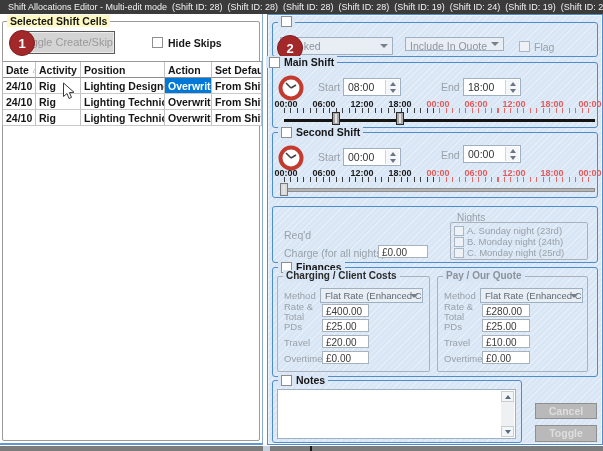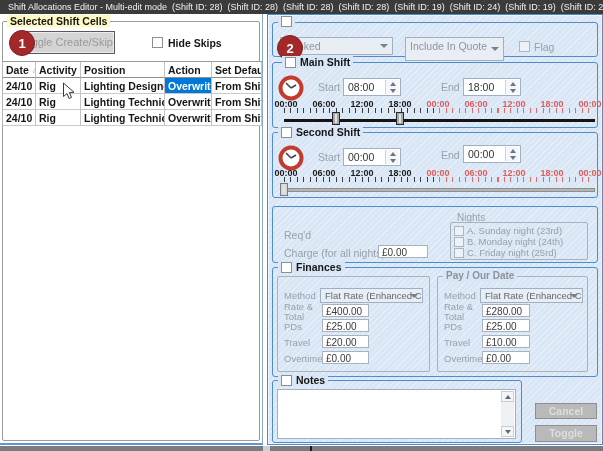--- a/index.html
+++ b/index.html
@@ -146,30 +146,30 @@
 
   <div class="abs" id="right-panel"></div>
 
   <div class="abs gbox" style="left:272px;top:22px;width:326px;height:35px;"></div>
   <div class="abs legend" style="left:278px;top:16px;">
     <span class="cb"></span>
   </div>
   <div class="abs sel" style="left:280px;top:37px;width:113px;height:18px;">
     <span>Booked</span><span class="dd"></span>
   </div>
-  <div class="abs sel" style="left:405px;top:37px;width:99px;height:24px;">
+  <div class="abs sel" style="left:405px;top:37px;width:99px;height:14px;">
     <span>Include In Quote</span><span class="dd"></span>
   </div>
   <span class="abs cb dis" style="left:519px;top:41px;"></span>
   <span class="abs lg" style="left:534px;top:41px;">Flag</span>
 
   <div class="abs badge" style="left:277px;top:35px;">2</div>
 
   <div class="abs gbox" style="left:272px;top:62px;width:326px;height:66px;"></div>
-  <div class="abs legend" style="left:282px;top:56px;">
+  <div class="abs legend" style="left:266px;top:56px;">
     <span class="cb"></span>
     <span>Main Shift</span>
   </div>
   <svg class="abs" style="left:278px;top:75px;" width="26" height="26" viewBox="0 0 26 26">
     <circle cx="13" cy="13" r="10.5" fill="#ffffff" stroke="#c23b2e" stroke-width="4"></circle>
     <line x1="13" y1="13" x2="8" y2="8" stroke="#444" stroke-width="1.6"></line>
     <line x1="13" y1="13" x2="18" y2="10" stroke="#444" stroke-width="1.6"></line>
   </svg>
   <span class="abs lg" style="left:318px;top:81px;">Start</span>
   <div class="abs spin" style="left:343px;top:78px;width:58px;height:18px;">
@@ -247,45 +247,48 @@
   <span class="abs lg" style="left:284px;top:229px;">Req'd</span>
   <span class="abs lg" style="left:284px;top:247px;">Charge (for all nights)</span>
   <div class="abs tb" style="left:378px;top:245px;width:50px;height:13px;">£0.00</div>
   <span class="abs lg" style="left:457px;top:212px;font-size:10px;">Nights</span>
   <div class="abs gbox-gray" style="left:450px;top:222px;width:138px;height:38px;"></div>
   <span class="abs cb dis" style="left:454px;top:226px;width:10px;height:10px;"></span>
   <span class="abs lg" style="left:467px;top:225px;font-size:9.5px;">A. Sunday night (23rd)</span>
   <span class="abs cb dis" style="left:454px;top:237px;width:10px;height:10px;"></span>
   <span class="abs lg" style="left:467px;top:236px;font-size:9.5px;">B. Monday night (24th)</span>
   <span class="abs cb dis" style="left:454px;top:248px;width:10px;height:10px;"></span>
-  <span class="abs lg" style="left:467px;top:247px;font-size:9.5px;">C. Friday night (25rd)</span>
+  <span class="abs lg" style="left:467px;top:247px;font-size:9.5px;">C. Monday night (25rd)</span>
 
   <div class="abs gbox" style="left:272px;top:267px;width:326px;height:110px;"></div>
   <div class="abs legend" style="left:278px;top:261px;">
     <span class="cb"></span>
     <span>Finances</span>
   </div>
 
   <div class="abs gbox-gray" style="left:277px;top:276px;width:153px;height:96px;"></div>
+  <div class="abs legend" style="left:283px;top:270px;font-size:10px;color:#2b2b2b;">
+    <span>Charging / Client Costs</span>
+  </div>
   <span class="abs fin-label" style="left:284px;top:291px;">Method</span>
   <div class="abs sel" style="left:320px;top:288px;width:103px;height:15px;font-size:9.5px;line-height:13px;color:#5f6a74;">
     <span>Flat Rate (Enhanced Cre</span><span class="dd"></span>
   </div>
   <span class="abs fin-label" style="left:284px;top:302px;width:34px;white-space:normal;">Rate &amp; Total</span>
   <div class="abs tb" style="left:322px;top:304px;width:47px;height:13px;">£400.00</div>
   <span class="abs fin-label" style="left:284px;top:322px;">PDs</span>
   <div class="abs tb" style="left:322px;top:319px;width:47px;height:13px;">£25.00</div>
   <span class="abs fin-label" style="left:284px;top:338px;">Travel</span>
   <div class="abs tb" style="left:322px;top:335px;width:47px;height:13px;">£20.00</div>
   <span class="abs fin-label" style="left:284px;top:354px;">Overtime</span>
   <div class="abs tb" style="left:322px;top:351px;width:47px;height:13px;">£0.00</div>
 
   <div class="abs gbox-gray" style="left:437px;top:276px;width:151px;height:96px;"></div>
   <div class="abs legend" style="left:443px;top:270px;font-size:10px;color:#8c929b;">
-    <span>Pay / Our Date</span>
+    <span>Pay / Our Quote</span>
   </div>
   <span class="abs fin-label" style="left:444px;top:291px;">Method</span>
   <div class="abs sel" style="left:480px;top:288px;width:103px;height:15px;font-size:9.5px;line-height:13px;color:#5f6a74;">
     <span>Flat Rate (Enhanced Cre</span><span class="dd"></span>
   </div>
   <span class="abs fin-label" style="left:444px;top:302px;width:34px;white-space:normal;">Rate &amp; Total</span>
   <div class="abs tb" style="left:482px;top:304px;width:48px;height:13px;">£280.00</div>
   <span class="abs fin-label" style="left:444px;top:322px;">PDs</span>
   <div class="abs tb" style="left:482px;top:319px;width:48px;height:13px;">£25.00</div>
   <span class="abs fin-label" style="left:444px;top:338px;">Travel</span>

